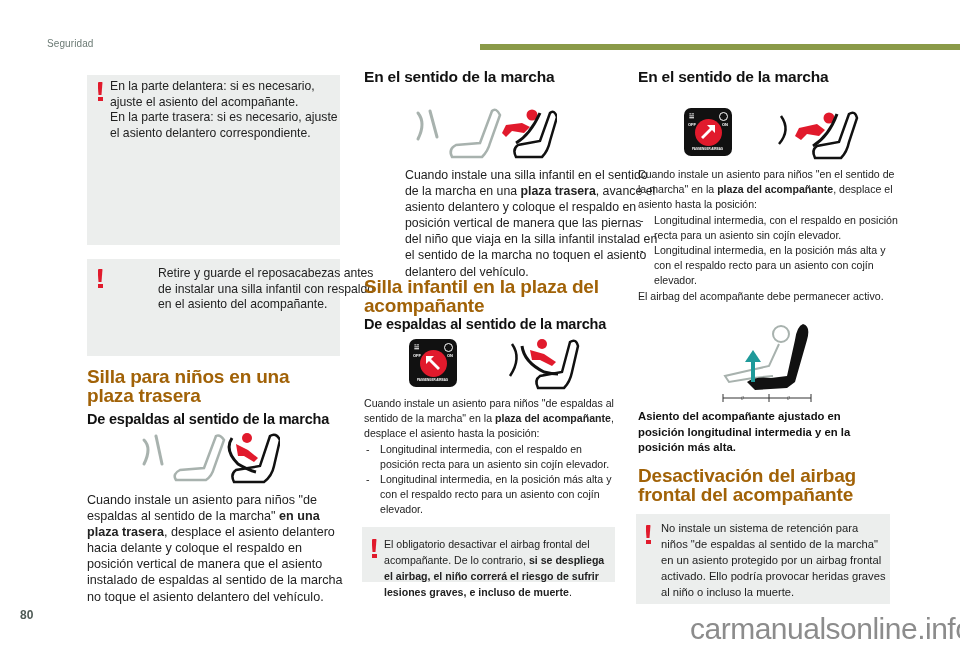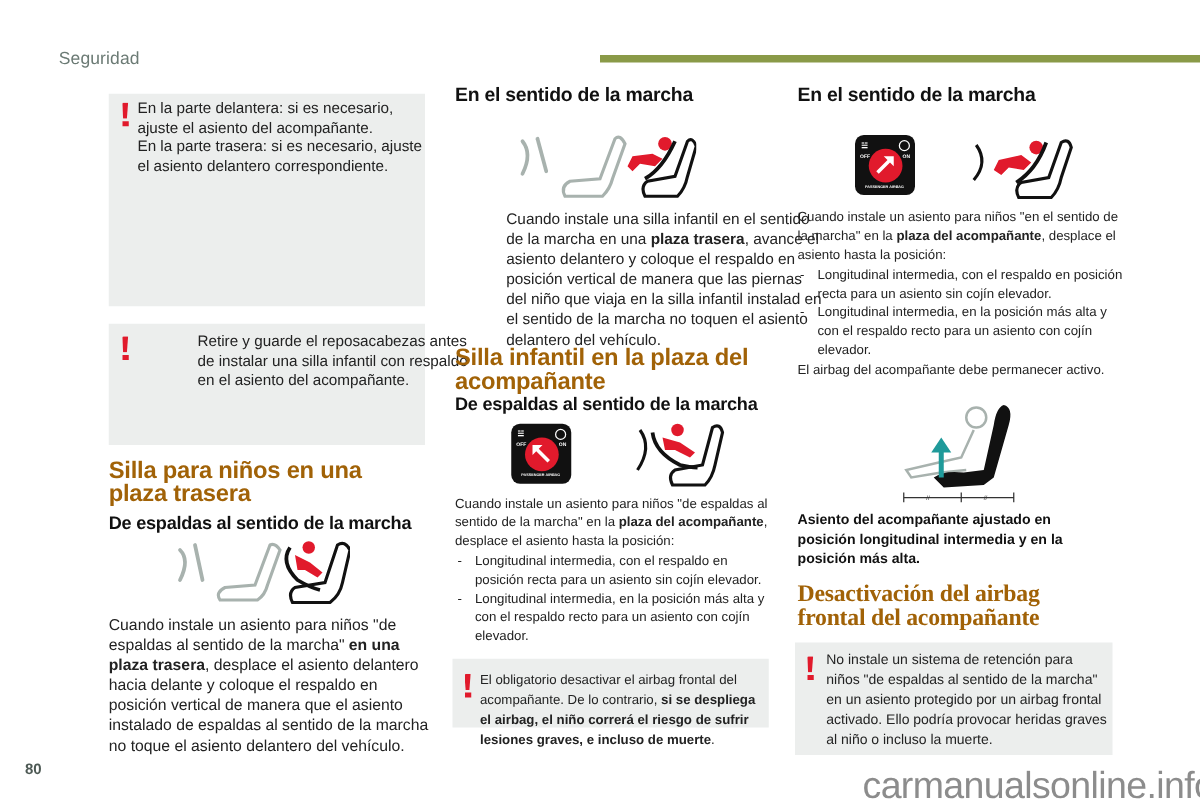--- a/index.html
+++ b/index.html
@@ -1,19 +1,19 @@
 <!DOCTYPE html>
 <html><head>
 <meta charset="utf-8">
 <style>
   html, body { margin: 0; padding: 0; background: #ffffff; }
   body { width: 960px; height: 649px; position: relative; overflow: hidden;
          font-family: "Liberation Sans", sans-serif; color: #1a1a1a; }
   .abs { position: absolute; }
-  .header-label { left: 47px; top: 38px; font-size: 14px; color: #6b7a74; letter-spacing: 0.1px; }
+  .header-label { left: 47px; top: 38px; font-size: 10px; color: #6b7a74; letter-spacing: 0.1px; }
   .header-bar { left: 480px; top: 44px; width: 480px; height: 6px; background: #8a9a48; }
   .page-num { left: 20px; top: 608px; font-size: 12px; color: #4e5a55; font-weight: bold; }
   .watermark { left: 690px; top: 612px; font-size: 30px; color: #8c8c8c; letter-spacing: -0.5px; }
 
   .warn { background: #eceeed; position: absolute; }
   .warn .bang { position: absolute; left: 8px; top: 6px; width: 6px; }
   .warn .bang .bar { width: 5px; height: 13px; background: #e11a2c; margin: 0 auto; border-radius: 1px 1px 0 0; clip-path: polygon(0 0,100% 0,80% 100%,20% 100%); }
   .warn .bang .dot { width: 5px; height: 4px; background: #e11a2c; margin: 2px auto 0; }
   .warn .txt { position: absolute; font-size: 12.2px; line-height: 15.6px; color: #222; }
   .warn .txt p { margin: 0; }
@@ -168,21 +168,21 @@
   <path d="M88 4 Q96 6 92 20 L80 62 L72 68 L40 70 L32 62 Q40 56 56 58 L72 56 L80 20 Q82 6 88 4 Z" fill="#111"></path>
   <path d="M38 62 L38 40" stroke="#1f9a9a" stroke-width="4"></path>
   <path d="M30 42 L38 30 L46 42 Z" fill="#1f9a9a"></path>
   <path d="M8 78 L54 78 M54 78 L96 78 M8 74 L8 82 M54 74 L54 82 M96 74 L96 82" stroke="#333" stroke-width="1"></path>
   <text x="26" y="80" font-size="5" fill="#333" font-family="Liberation Sans, sans-serif">//</text>
   <text x="72" y="80" font-size="5" fill="#333" font-family="Liberation Sans, sans-serif">//</text>
 </svg>
 
 <div class="abs" style="left:638px; top:409px; width:240px; font-size:11.3px; line-height:15.5px; font-weight:bold; color:#111;">Asiento del acompañante ajustado en posición longitudinal intermedia y en la posición más alta.</div>
 
-<h2 class="abs" style="left:638px; top:466px; width:250px;font-family:Liberation Serif, serif;">Desactivación del airbag frontal del acompañante</h2>
+<h2 class="abs" style="left:638px; top:466px; width:250px;">Desactivación del airbag frontal del acompañante</h2>
 
 <div class="warn" style="left:636px; top:514px; width:254px; height:90px;">
   <div class="bang" style="left:9px; top:11px;">
       <div class="bar"></div>
       <div class="dot"></div>
     </div>
   <div class="txt" style="left:25px; top:6px; width:226px; font-size:11.2px; line-height:16px;">No instale un sistema de retención para niños "de espaldas al sentido de la marcha" en un asiento protegido por un airbag frontal activado. Ello podría provocar heridas graves al niño o incluso la muerte.</div>
 </div>
 
 <div class="abs page-num">80</div>

